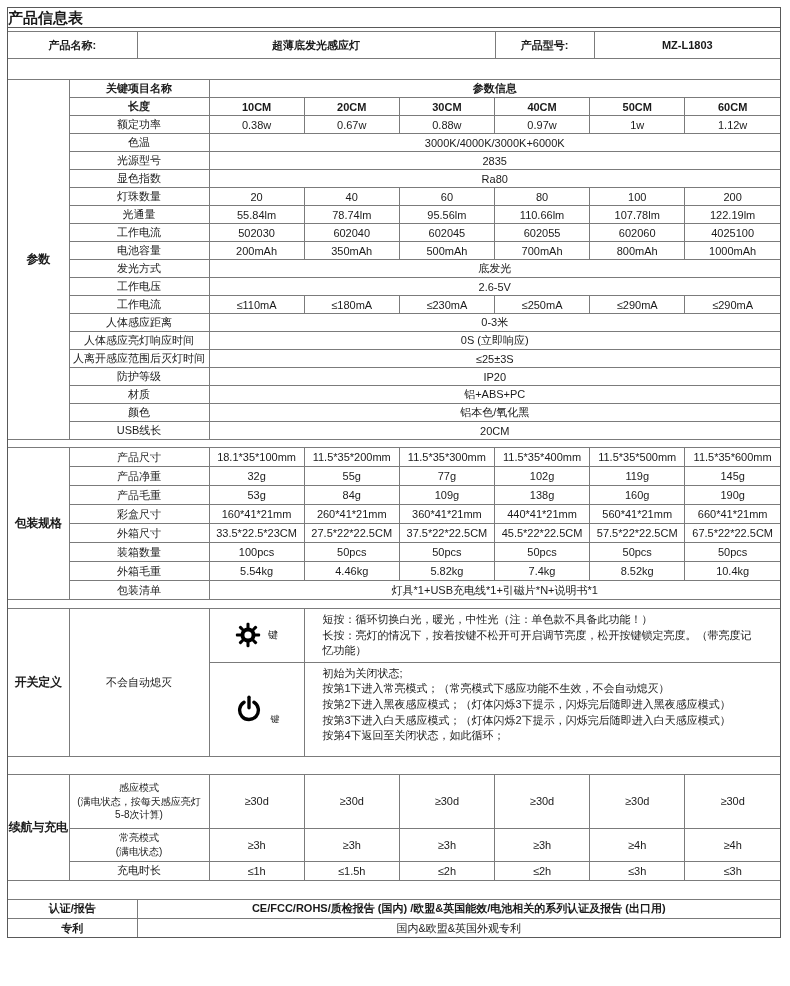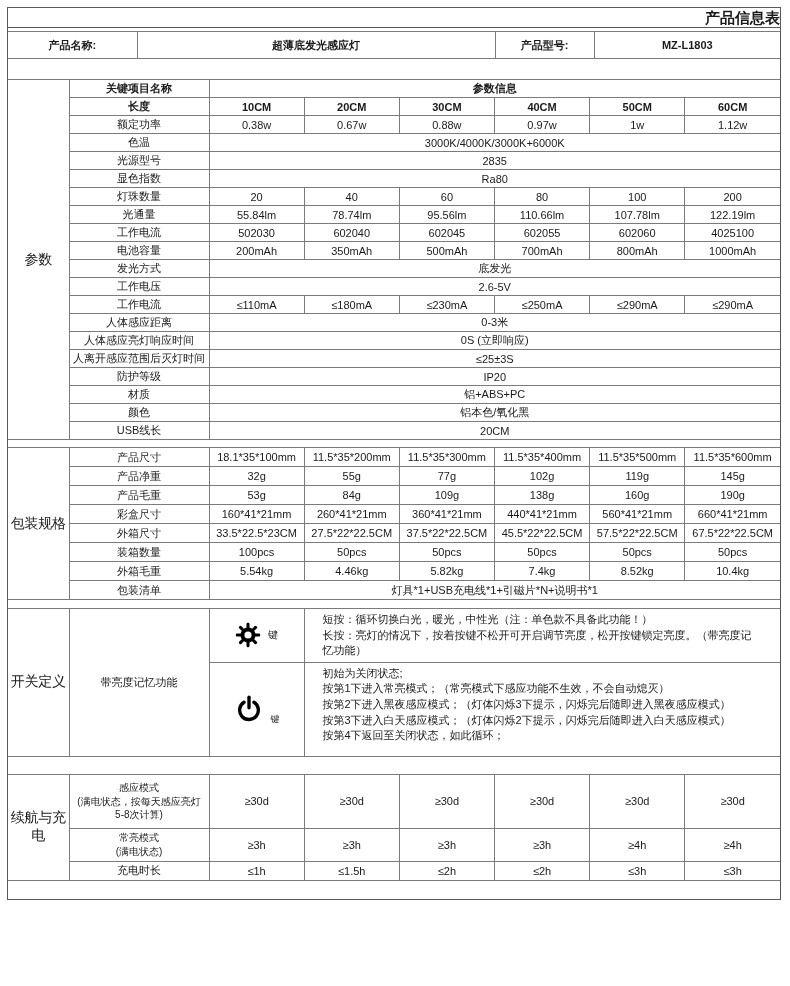--- a/index.html
+++ b/index.html
@@ -1,25 +1,25 @@
 <!DOCTYPE html>
 <html><head>
 <meta charset="utf-8">
 <style>
   *{box-sizing:border-box;margin:0;padding:0}
   html,body{background:#fff}
   body{width:790px;height:986px;font-family:"Liberation Sans","DejaVu Sans",sans-serif;color:#1a1a1a;font-size:11px}
   .sheet{width:774px;margin:7px 0 0 7px;border:1px solid #595959}
-  .title{height:20px;line-height:20px;text-align:right;font-weight:bold;font-size:15px;border-bottom:1px solid #595959;margin-bottom:3px}
+  .title{height:20px;line-height:20px;text-align:left;font-weight:bold;font-size:15px;border-bottom:1px solid #595959;margin-bottom:3px}
   table.tbl{width:772px;border-collapse:collapse;table-layout:fixed;text-align:center}
   .tbl td{border:1px solid #7b7b7b;overflow:hidden;vertical-align:middle;height:19px}
   .tbl tr>td:first-child{border-left:none}
   .tbl tr>td:last-child{border-right:none}
   .bold{font-weight:bold}
-  .sec{font-weight:normal;font-size:14px;letter-spacing:-0.2px}
+  .sec{font-weight:bold;font-size:12px;letter-spacing:-0.2px}
   table.product{margin-bottom:20px}
   .product td{height:27px;font-weight:bold}
   table.params{margin-bottom:7px}
   .params td{height:18px}
   table.pack{margin-bottom:8px}
   .pack td{height:19px}
   table.switch{margin-bottom:17px}
   .switch tr.r1 td{height:51px}
   .switch tr.r2 td{height:94px}
   .swtxt{text-align:left;vertical-align:top !important;padding:3px 18px;line-height:15.6px}
@@ -266,21 +266,21 @@
   <table class="tbl switch">
     <colgroup>
         <col style="width:61px">
         <col style="width:140px">
         <col style="width:95px">
         <col>
       </colgroup>
     <tbody>
       <tr class="r1">
         <td rowspan="2" class="sec">开关定义</td>
-        <td rowspan="2">带亮度记忆功能</td>
+        <td rowspan="2">不会自动熄灭</td>
         <td>
           <div class="ic-wrap">
             <svg width="26" height="26" viewBox="0 0 24 24">
               <g fill="#000000">
                 <circle cx="12" cy="12" r="7"></circle>
                 <rect x="10.6" y="0.8" width="2.8" height="5.4" rx="1"></rect>
                 <rect x="10.6" y="0.8" width="2.8" height="5.4" rx="1" transform="rotate(45 12 12)"></rect>
                 <rect x="10.6" y="0.8" width="2.8" height="5.4" rx="1" transform="rotate(90 12 12)"></rect>
                 <rect x="10.6" y="0.8" width="2.8" height="5.4" rx="1" transform="rotate(135 12 12)"></rect>
                 <rect x="10.6" y="0.8" width="2.8" height="5.4" rx="1" transform="rotate(180 12 12)"></rect>
@@ -353,14 +353,30 @@
         <td>≤1h</td>
         <td>≤1.5h</td>
         <td>≤2h</td>
         <td>≤2h</td>
         <td>≤3h</td>
         <td>≤3h</td>
       </tr>
     </tbody>
   </table>
 
+  <table class="tbl cert">
+    <colgroup>
+        <col style="width:129px">
+        <col>
+      </colgroup>
+    <tbody>
+      <tr>
+        <td class="bold">认证/报告</td>
+        <td class="bold">CE/FCC/ROHS/质检报告 (国内) /欧盟&amp;英国能效/电池相关的系列认证及报告 (出口用)</td>
+      </tr>
+      <tr>
+        <td class="bold">专利</td>
+        <td>国内&amp;欧盟&amp;英国外观专利</td>
+      </tr>
+    </tbody>
+  </table>
 
 </div>
 
 </body></html>

